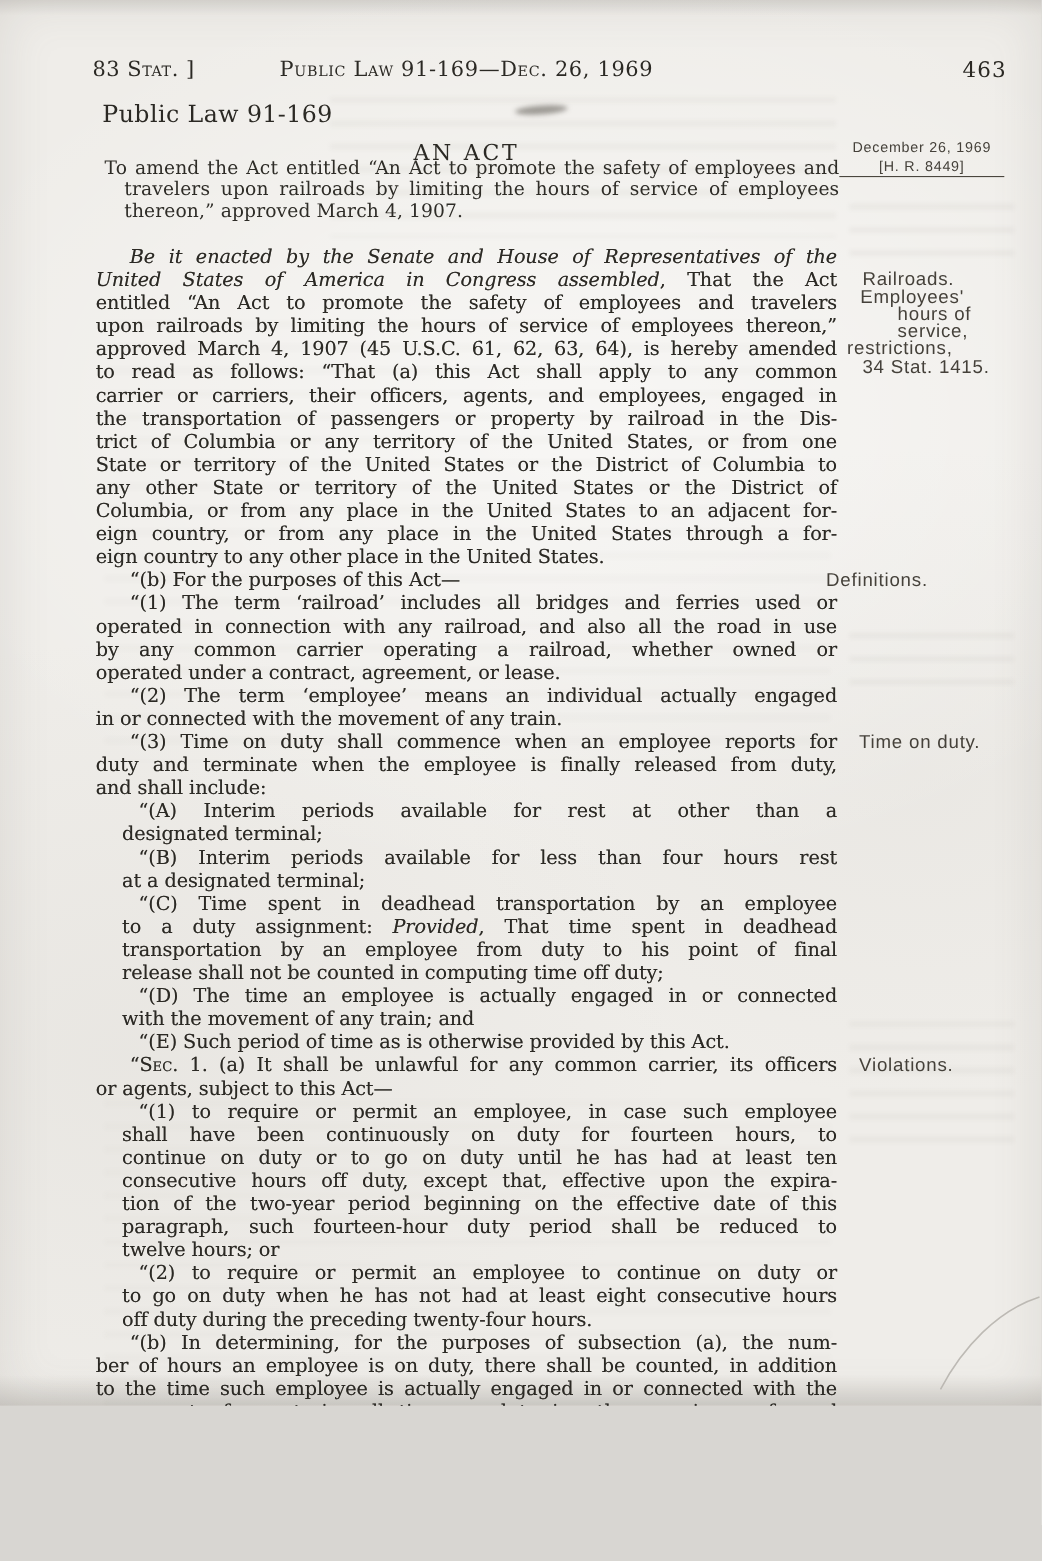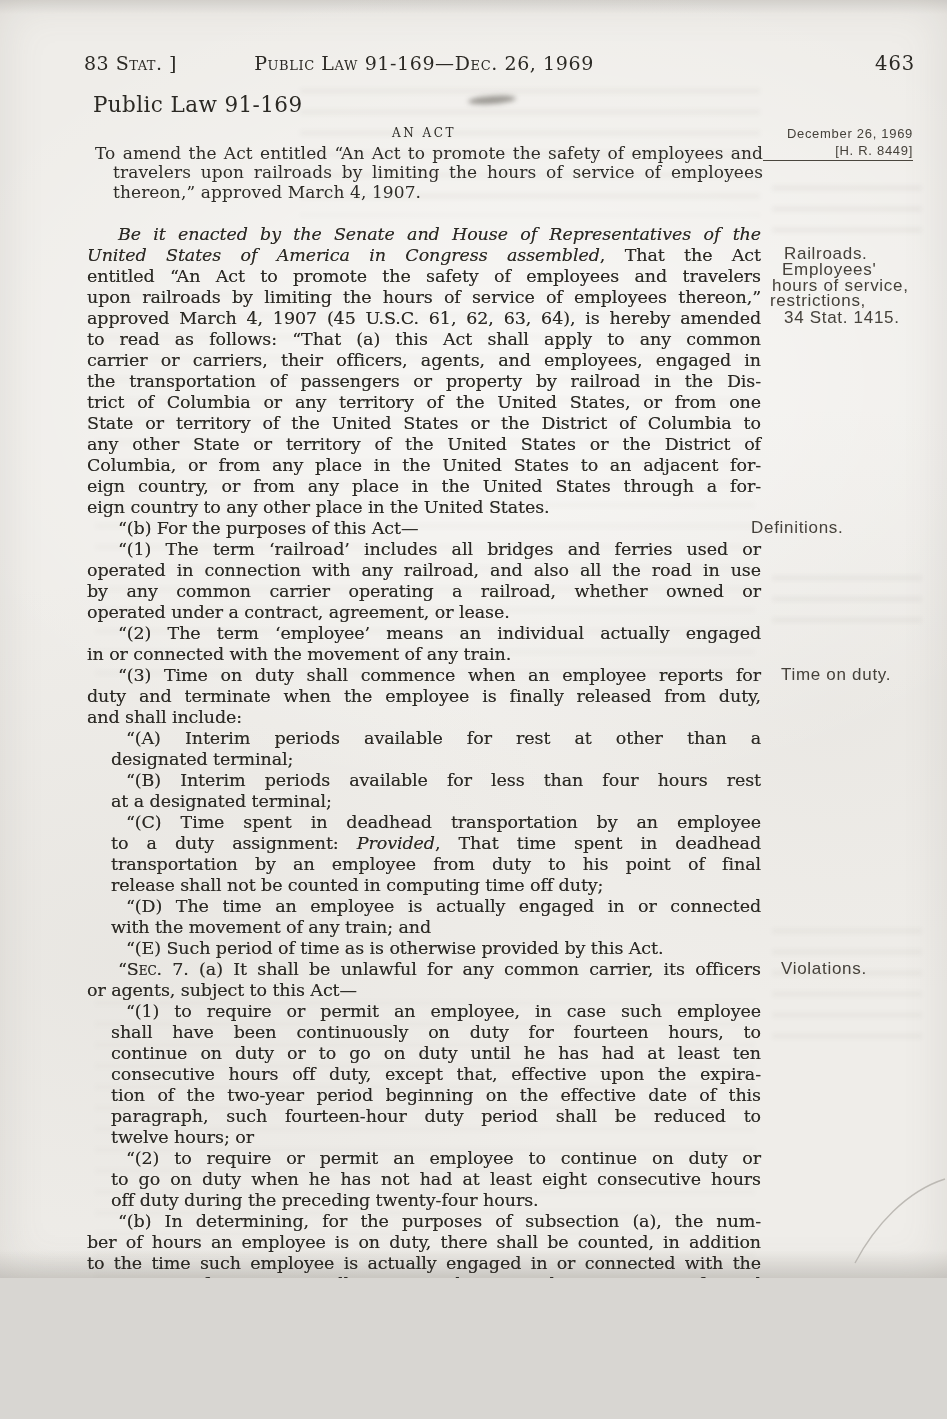--- a/index.html
+++ b/index.html
@@ -23,21 +23,21 @@
   
   .runhead-left{position:absolute;left:84px;top:52px;font-size:19px;
     font-variant:small-caps;letter-spacing:.5px;}
   .runhead-center{position:absolute;left:87px;top:52px;width:674px;text-align:center;
     font-size:19px;font-variant:small-caps;letter-spacing:.6px;}
   .runhead-page{position:absolute;left:875px;top:52px;font-size:19.5px;letter-spacing:1px;}
 
   
   .law-title{position:absolute;left:93px;top:92px;font-size:21.5px;letter-spacing:.4px;}
   .an-act{position:absolute;left:87px;top:126px;width:674px;text-align:center;
-    font-size:12px;letter-spacing:2.5px;}
+    font-size:20px;letter-spacing:2.5px;}
 
   
   .preamble{position:absolute;left:95px;top:144px;width:668px;
     font-size:17px;line-height:19.3px;letter-spacing:.1px;color:#2e2c27;}
   .preamble .pre-line{text-align:justify;text-align-last:justify;}
   .preamble .pre-line + .pre-line{margin-left:18px;}
   .preamble .pre-line:last-child{text-align-last:auto;}
 
   
   .body-text{position:absolute;left:87px;top:224px;width:674px;
@@ -48,27 +48,27 @@
   .para .line.end{text-align-last:auto;}
   .para.main .line.first{text-indent:31px;}
   .para.sub  .line{padding-left:24px;}
   .para.sub  .line.first{text-indent:15px;}
   .it{font-style:italic;margin-top:44px;}
   .sc{font-variant:small-caps;}
 
   
   .sidenote{position:absolute;font-family:"Liberation Sans", sans-serif;
     color:#45413a;font-size:17px;line-height:15.8px;letter-spacing:.7px;}
-  .date-note{left:763px;top:126px;width:150px;text-align:right;font-size:13px;line-height:16.5px;}
+  .date-note{left:763px;top:126px;width:150px;text-align:center;font-size:13px;line-height:16.5px;}
   .date-rule{position:absolute;left:763px;top:160px;width:150px;height:0;
     border-top:1.6px solid #4a463e;}
   .railroads-note{left:770px;top:246px;width:165px;}
   .railroads-note .note-line:nth-child(1){padding-left:14px;}
   .railroads-note .note-line:nth-child(2){padding-left:12px;}
-  .railroads-note .note-line:nth-child(3){padding-left:2px;}
+  .railroads-note .note-line:nth-child(3){padding-left:2px;margin-left:44px;}
   .railroads-note .note-line:nth-child(4){padding-left:0px;}
   .railroads-note .note-line:nth-child(5){padding-left:14px;padding-top:1px;}
   .definitions-note{left:751px;top:520px;}
   .timeonduty-note{left:781px;top:667px;}
   .violations-note{left:781px;top:961px;}
 
   
   .smudge{position:absolute;left:468px;top:96px;width:48px;height:8px;border-radius:50%;
     background:rgba(72,68,60,.5);filter:blur(2.5px);transform:rotate(-4deg);}
   .ghost{position:absolute;filter:blur(2px);pointer-events:none;
@@ -179,21 +179,21 @@
         <div class="line end">release shall not be counted in computing time off duty;</div>
       </div>
       <div class="para sub">
         <div class="line first">“(D) The time an employee is actually engaged in or connected</div>
         <div class="line end">with the movement of any train; and</div>
       </div>
       <div class="para sub">
         <div class="line first end">“(E) Such period of time as is otherwise provided by this Act.</div>
       </div>
       <div class="para main">
-        <div class="line first"><span>“</span><span class="sc">Sec.</span><span> 7. (a) It shall be unlawful for any common carrier, its officers</span></div>
+        <div class="line first"><span>“</span><span class="sc">Sec.</span><span> 1. (a) It shall be unlawful for any common carrier, its officers</span></div>
         <div class="line end">or agents, subject to this Act—</div>
       </div>
       <div class="para sub">
         <div class="line first">“(1) to require or permit an employee, in case such employee</div>
         <div class="line">shall have been continuously on duty for fourteen hours, to</div>
         <div class="line">continue on duty or to go on duty until he has had at least ten</div>
         <div class="line">consecutive hours off duty, except that, effective upon the expira-</div>
         <div class="line">tion of the two-year period beginning on the effective date of this</div>
         <div class="line">paragraph, such fourteen-hour duty period shall be reduced to</div>
         <div class="line end">twelve hours; or</div>

